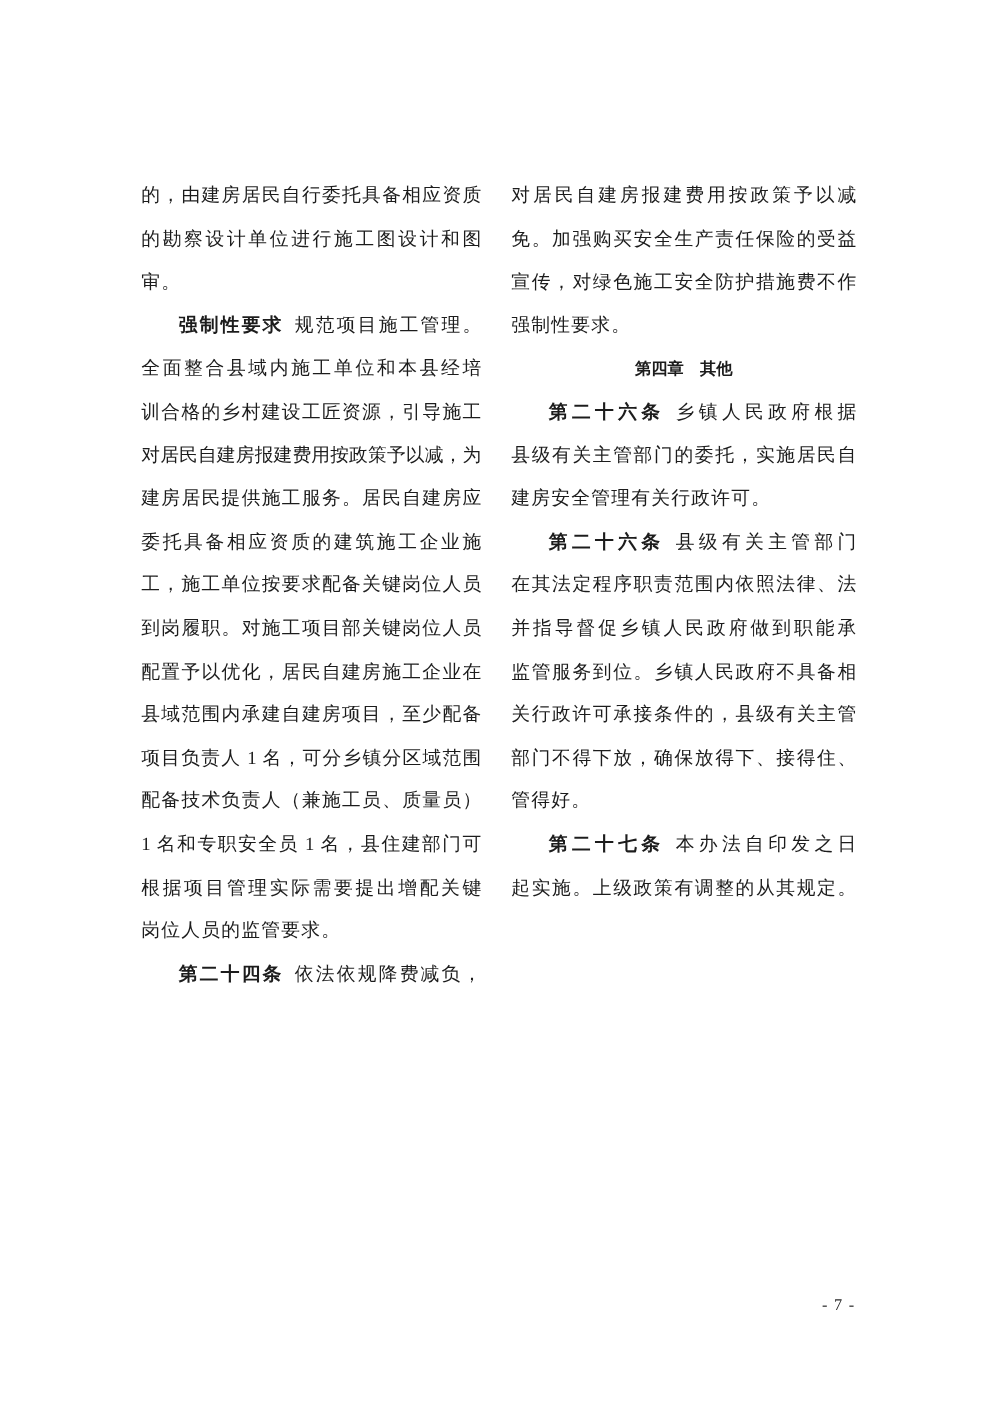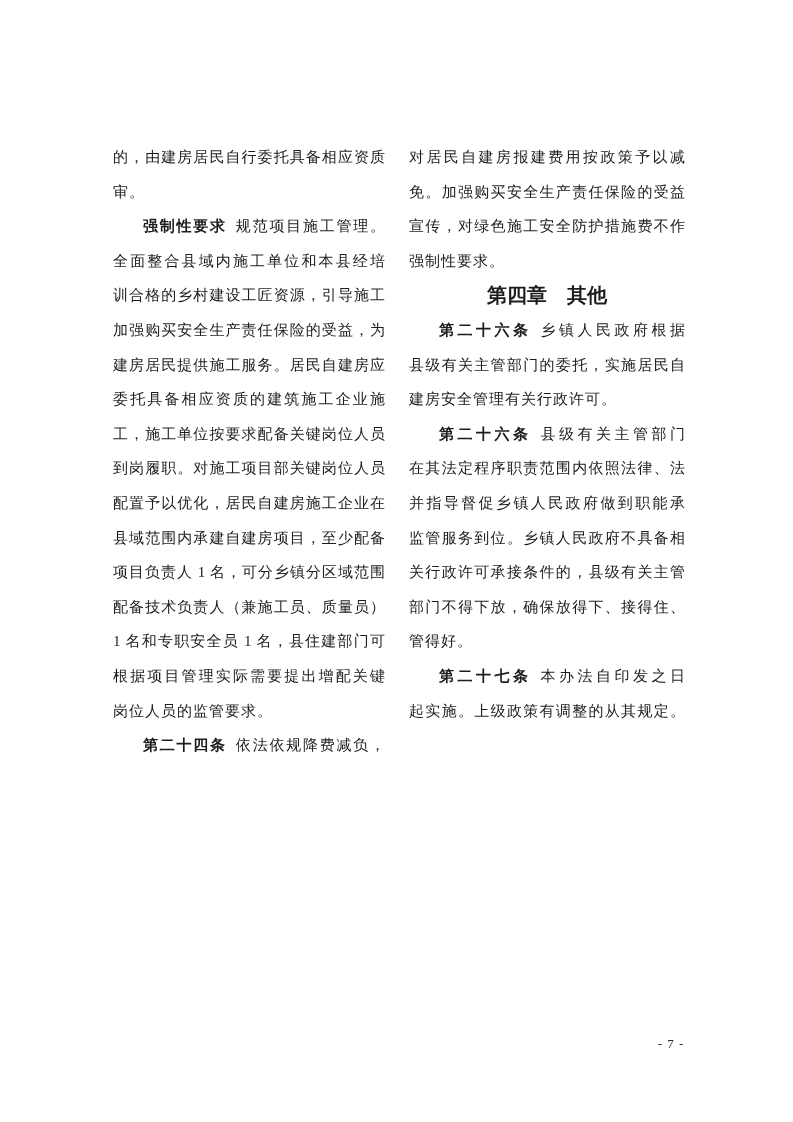--- a/index.html
+++ b/index.html
@@ -38,45 +38,46 @@
     text-align-last: left;
     letter-spacing: 1px;
   }
   .ln.center {
     text-align: center;
     text-align-last: center;
   }
   .ln.ind { padding-left: 30px; }
   .b { font-weight: 700; margin-right: 9px; }
   .b:empty { margin: 0; display: none; }
-  .center .b { margin-right: 0; font-size: 20px; }
+  .center .b { margin-right: 0; font-size: 13px; }
   .page-num {
     position: absolute;
     left: 648px;
     top: 1036px;
     width: 46px;
     text-align: center;
     font-size: 13px;
     letter-spacing: 1px;
     color: #2a2a2a;
     font-family: "Liberation Serif", "DejaVu Serif", serif;
   }
 </style>
 </head>
 <body>
 
 <div class="page">
 
   <div class="col col-left">
     <div class="ln"><span>的，由建房居民自行委托具备相应资质</span></div>
+    <div class="ln"><span>的勘察设计单位进行施工图设计和图</span></div>
     <div class="ln end"><span>审。</span></div>
     <div class="ln ind"><span class="b">强制性要求</span><span>规范项目施工管理。</span></div>
     <div class="ln"><span>全面整合县域内施工单位和本县经培</span></div>
     <div class="ln"><span>训合格的乡村建设工匠资源，引导施工</span></div>
-    <div class="ln"><span>加强购买安全生产责任保险的受益，为</span></div>
+    <div class="ln"><span>对居民自建房报建费用按政策予以减，为</span></div>
     <div class="ln"><span>建房居民提供施工服务。居民自建房应</span></div>
     <div class="ln"><span>委托具备相应资质的建筑施工企业施</span></div>
     <div class="ln"><span>工，施工单位按要求配备关键岗位人员</span></div>
     <div class="ln"><span>到岗履职。对施工项目部关键岗位人员</span></div>
     <div class="ln"><span>配置予以优化，居民自建房施工企业在</span></div>
     <div class="ln"><span>县域范围内承建自建房项目，至少配备</span></div>
     <div class="ln"><span>项目负责人 1 名，可分乡镇分区域范围</span></div>
     <div class="ln"><span>配备技术负责人（兼施工员、质量员）</span></div>
     <div class="ln"><span>1 名和专职安全员 1 名，县住建部门可</span></div>
     <div class="ln"><span>根据项目管理实际需要提出增配关键</span></div>

